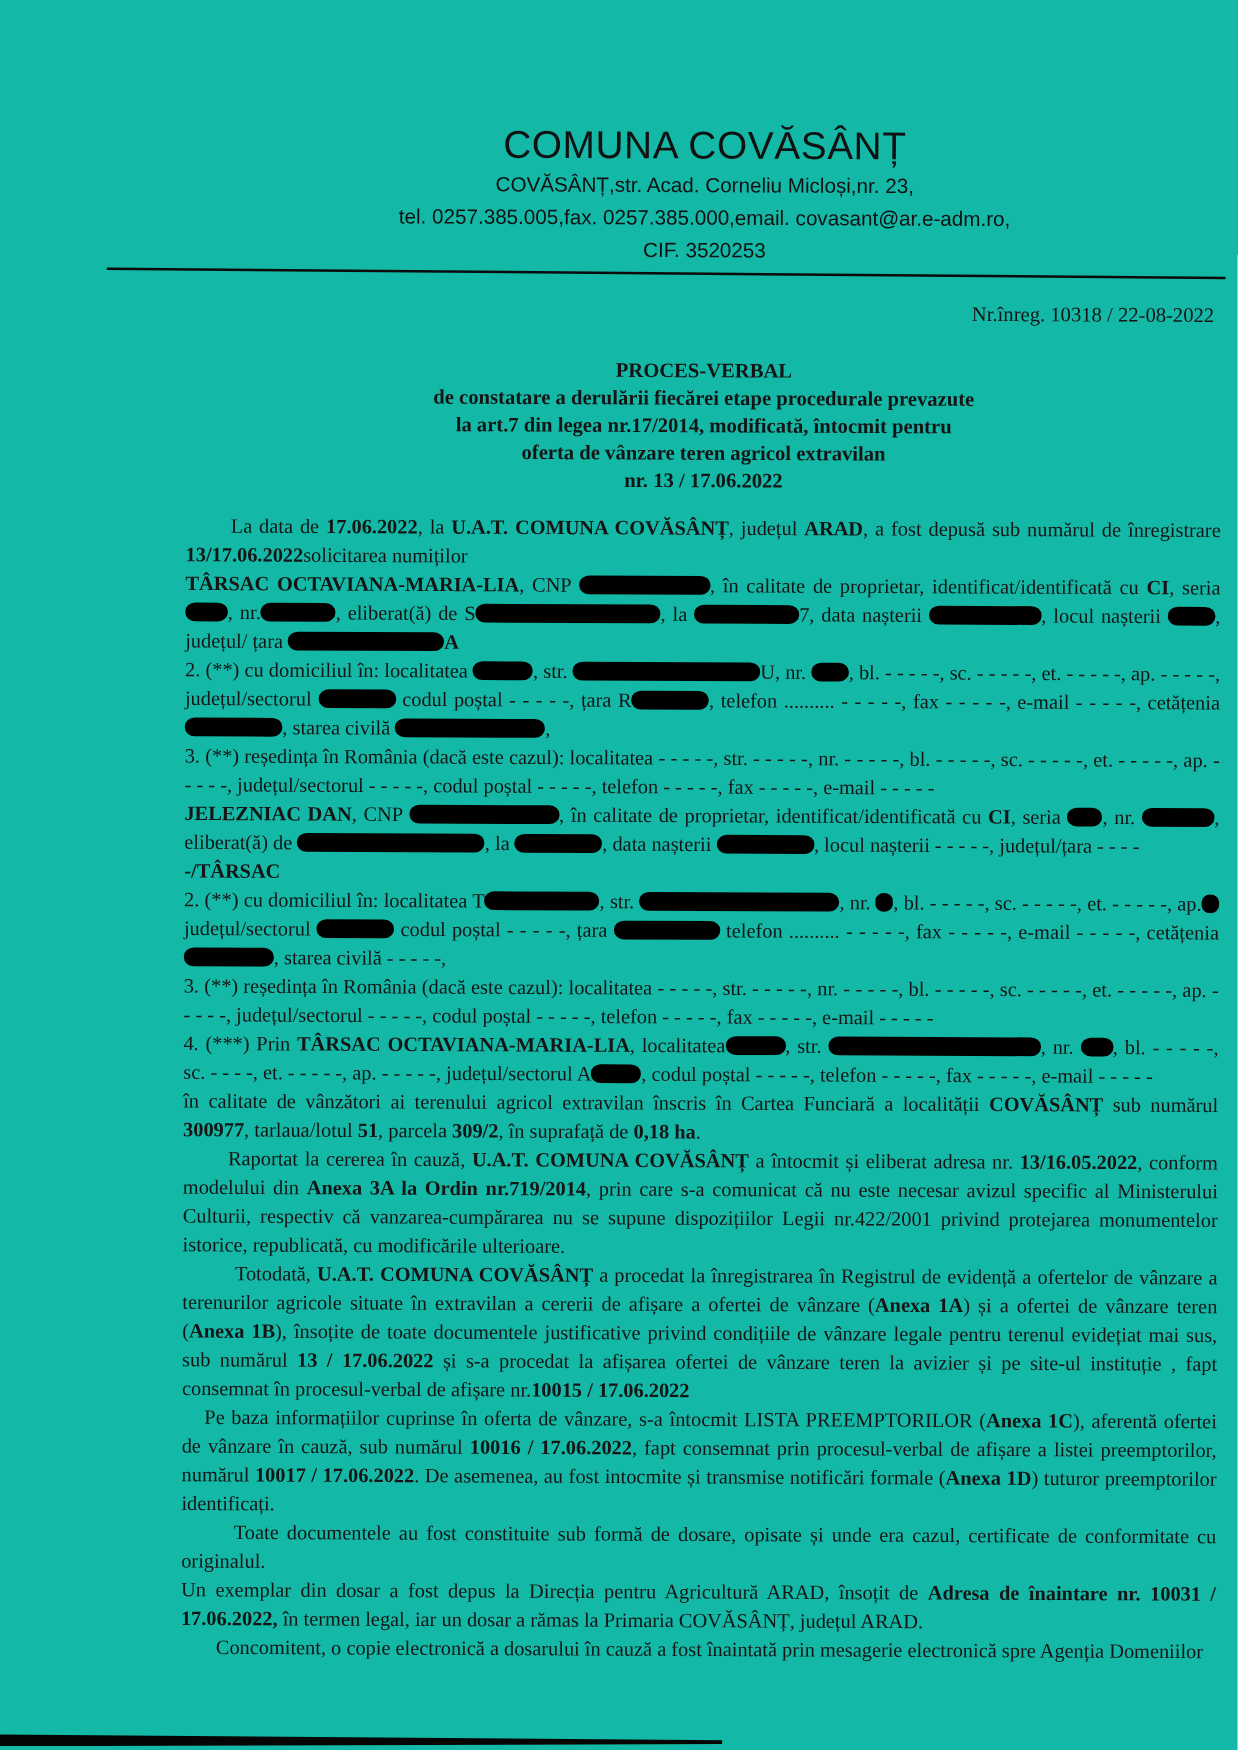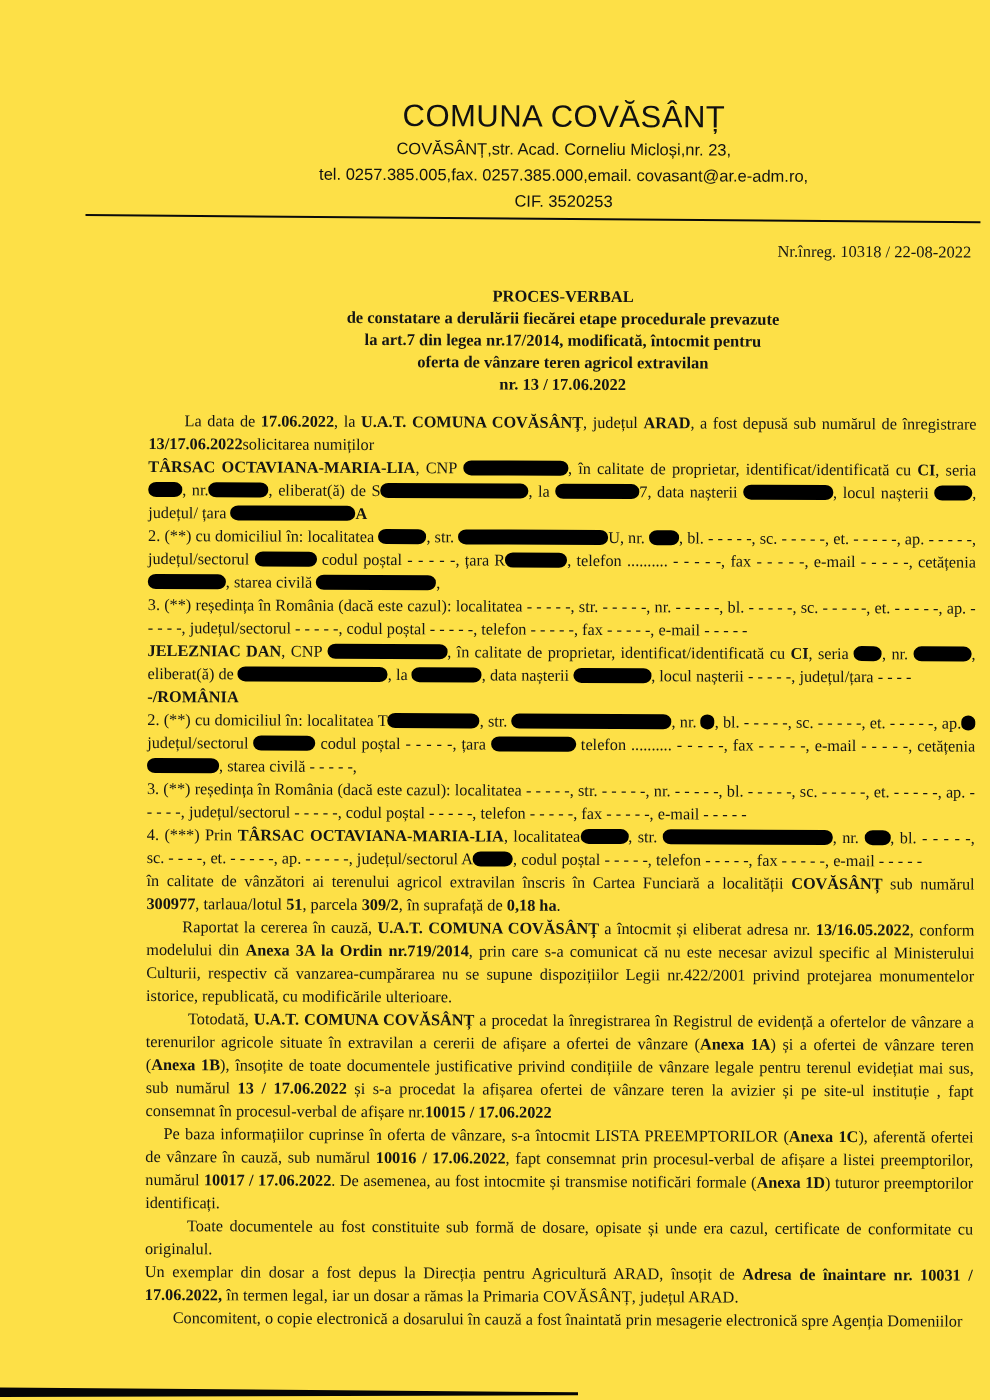--- a/index.html
+++ b/index.html
@@ -1,20 +1,20 @@
 <!DOCTYPE html>
 <html><head>
 <meta charset="utf-8">
 <style>
   html,body { margin:0; padding:0; background:#e8e8e8; }
   .page {
     position:relative;
     width:990px; height:1400px;
     margin:0 auto;
-    background:#fde047;
+    background:#14b8a6;
     overflow:hidden;
     color:#151515;
     font-family:"Liberation Serif", serif;
   }
   .content {
     position:absolute;
     left:150px; right:12px; top:96px;
     transform:rotate(0.25deg);
     transform-origin:0 0;
   }
@@ -71,21 +71,21 @@
       <div class="tline">oferta de vânzare teren agricol extravilan</div>
       <div class="tline">nr. 13 / 17.06.2022</div>
     </div>
 
     <main class="docbody">
         <p class="para" style="text-indent: 36px;"><span class="seg">La data de </span><span class="seg bold">17.06.2022</span><span class="seg">, la </span><span class="seg bold">U.A.T. COMUNA COVĂSÂNȚ</span><span class="seg">, județul </span><span class="seg bold">ARAD</span><span class="seg">, a fost depusă sub numărul de înregistrare </span><span class="seg bold">13/17.06.2022</span><span class="seg">solicitarea numiților</span></p>
         <p class="para"><span class="seg bold">TÂRSAC OCTAVIANA-MARIA-LIA</span><span class="seg">, CNP </span><span class="redaction" style="width: 105px;"></span><span class="seg">, în calitate de proprietar, identificat/identificată cu </span><span class="seg bold">CI</span><span class="seg">, seria </span><span class="redaction" style="width: 34px;"></span><span class="seg">, nr.</span><span class="redaction" style="width: 60px;"></span><span class="seg">, eliberat(ă) de S</span><span class="redaction" style="width: 148px;"></span><span class="seg">, la </span><span class="redaction" style="width: 84px;"></span><span class="seg">7, data nașterii </span><span class="redaction" style="width: 90px;"></span><span class="seg">, locul nașterii </span><span class="redaction" style="width: 38px;"></span><span class="seg">, județul/ țara </span><span class="redaction" style="width: 125px;"></span><span class="seg bold">A</span></p>
         <p class="para"><span class="seg">2. (**) cu domiciliul în: localitatea </span><span class="redaction" style="width: 48px;"></span><span class="seg">, str. </span><span class="redaction" style="width: 150px;"></span><span class="seg">U, nr. </span><span class="redaction" style="width: 30px;"></span><span class="seg">, bl. - - - - -, sc. - - - - -, et. - - - - -, ap. - - - - -, județul/sectorul </span><span class="redaction" style="width: 62px;"></span><span class="seg"> codul poștal - - - - -, țara R</span><span class="redaction" style="width: 62px;"></span><span class="seg">, telefon .......... - - - - -, fax - - - - -, e-mail - - - - -, cetățenia </span><span class="redaction" style="width: 78px;"></span><span class="seg">, starea civilă </span><span class="redaction" style="width: 120px;"></span><span class="seg">,</span></p>
         <p class="para"><span class="seg">3. (**) reședința în România (dacă este cazul): localitatea - - - - -, str. - - - - -, nr. - - - - -, bl. - - - - -, sc. - - - - -, et. - - - - -, ap. - - - - -, județul/sectorul - - - - -, codul poștal - - - - -, telefon - - - - -, fax - - - - -, e-mail - - - - -</span></p>
         <p class="para"><span class="seg bold">JELEZNIAC DAN</span><span class="seg">, CNP </span><span class="redaction" style="width: 120px;"></span><span class="seg">, în calitate de proprietar, identificat/identificată cu </span><span class="seg bold">CI</span><span class="seg">, seria </span><span class="redaction" style="width: 28px;"></span><span class="seg">, nr. </span><span class="redaction" style="width: 58px;"></span><span class="seg">, eliberat(ă) de </span><span class="redaction" style="width: 150px;"></span><span class="seg">, la </span><span class="redaction" style="width: 70px;"></span><span class="seg">, data nașterii </span><span class="redaction" style="width: 78px;"></span><span class="seg">, locul nașterii - - - - -, județul/țara - - - - </span></p>
-        <p class="para"><span class="seg bold">-/ROMÂNIA</span></p>
+        <p class="para"><span class="seg bold">-/TÂRSAC</span></p>
         <p class="para"><span class="seg">2. (**) cu domiciliul în: localitatea T</span><span class="redaction" style="width: 92px;"></span><span class="seg">, str. </span><span class="redaction" style="width: 160px;"></span><span class="seg">, nr. </span><span class="redaction" style="width: 14px;"></span><span class="seg">, bl. - - - - -, sc. - - - - -, et. - - - - -, ap.</span><span class="redaction" style="width: 14px;"></span><span class="seg"> județul/sectorul </span><span class="redaction" style="width: 62px;"></span><span class="seg"> codul poștal - - - - -, țara </span><span class="redaction" style="width: 85px;"></span><span class="seg"> telefon .......... - - - - -, fax - - - - -, e-mail - - - - -, cetățenia </span><span class="redaction" style="width: 72px;"></span><span class="seg">, starea civilă - - - - -,</span></p>
         <p class="para"><span class="seg">3. (**) reședința în România (dacă este cazul): localitatea - - - - -, str. - - - - -, nr. - - - - -, bl. - - - - -, sc. - - - - -, et. - - - - -, ap. - - - - -, județul/sectorul - - - - -, codul poștal - - - - -, telefon - - - - -, fax - - - - -, e-mail - - - - -</span></p>
         <p class="para"><span class="seg">4. (***) Prin </span><span class="seg bold">TÂRSAC OCTAVIANA-MARIA-LIA</span><span class="seg">, localitatea</span><span class="redaction" style="width: 48px;"></span><span class="seg">, str. </span><span class="redaction" style="width: 170px;"></span><span class="seg">, nr. </span><span class="redaction" style="width: 26px;"></span><span class="seg">, bl. - - - - -, sc. - - - -, et. - - - - -, ap. - - - - -, județul/sectorul A</span><span class="redaction" style="width: 40px;"></span><span class="seg">, codul poștal - - - - -, telefon - - - - -, fax - - - - -, e-mail - - - - -</span></p>
         <p class="para"><span class="seg">în calitate de vânzători ai terenului agricol extravilan înscris în Cartea Funciară a localității </span><span class="seg bold">COVĂSÂNȚ</span><span class="seg"> sub numărul </span><span class="seg bold">300977</span><span class="seg">, tarlaua/lotul </span><span class="seg bold">51</span><span class="seg">, parcela </span><span class="seg bold">309/2</span><span class="seg">, în suprafață de </span><span class="seg bold">0,18 ha</span><span class="seg">.</span></p>
         <p class="para" style="text-indent: 36px;"><span class="seg">Raportat la cererea în cauză, </span><span class="seg bold">U.A.T. COMUNA COVĂSÂNȚ</span><span class="seg"> a întocmit și eliberat adresa nr. </span><span class="seg bold">13/16.05.2022</span><span class="seg">, conform modelului din </span><span class="seg bold">Anexa 3A la Ordin nr.719/2014</span><span class="seg">, prin care s-a comunicat că nu este necesar avizul specific al Ministerului Culturii, respectiv că vanzarea-cumpărarea nu se supune dispozițiilor Legii nr.422/2001 privind protejarea monumentelor istorice, republicată, cu modificările ulterioare.</span></p>
         <p class="para" style="text-indent: 42px;"><span class="seg">Totodată, </span><span class="seg bold">U.A.T. COMUNA COVĂSÂNȚ</span><span class="seg"> a procedat la înregistrarea în Registrul de evidență a ofertelor de vânzare a terenurilor agricole situate în extravilan a cererii de afișare a ofertei de vânzare (</span><span class="seg bold">Anexa 1A</span><span class="seg">) și a ofertei de vânzare teren (</span><span class="seg bold">Anexa 1B</span><span class="seg">), însoțite de toate documentele justificative privind condițiile de vânzare legale pentru terenul evidețiat mai sus, sub numărul </span><span class="seg bold">13 / 17.06.2022</span><span class="seg"> și s-a procedat la afișarea ofertei de vânzare teren la avizier și pe site-ul instituție , fapt consemnat în procesul-verbal de afișare nr.</span><span class="seg bold">10015 / 17.06.2022</span></p>
         <p class="para" style="text-indent: 18px;"><span class="seg">Pe baza informațiilor cuprinse în oferta de vânzare, s-a întocmit LISTA PREEMPTORILOR (</span><span class="seg bold">Anexa 1C</span><span class="seg">), aferentă ofertei de vânzare în cauză, sub numărul </span><span class="seg bold">10016 / 17.06.2022</span><span class="seg">, fapt consemnat prin procesul-verbal de afișare a listei preemptorilor, numărul </span><span class="seg bold">10017 / 17.06.2022</span><span class="seg">. De asemenea, au fost intocmite și transmise notificări formale (</span><span class="seg bold">Anexa 1D</span><span class="seg">) tuturor preemptorilor identificați.</span></p>
         <p class="para" style="text-indent: 42px;"><span class="seg">Toate documentele au fost constituite sub formă de dosare, opisate și unde era cazul, certificate de conformitate cu originalul.</span></p>
         <p class="para"><span class="seg">Un exemplar din dosar a fost depus la Direcția pentru Agricultură ARAD, însoțit de </span><span class="seg bold">Adresa de înaintare nr. 10031 / 17.06.2022,</span><span class="seg"> în termen legal, iar un dosar a rămas la Primaria COVĂSÂNȚ, județul ARAD.</span></p>
         <p class="para" style="text-indent: 28px;"><span class="seg">Concomitent, o copie electronică a dosarului în cauză a fost înaintată prin mesagerie electronică spre Agenția Domeniilor</span></p>

